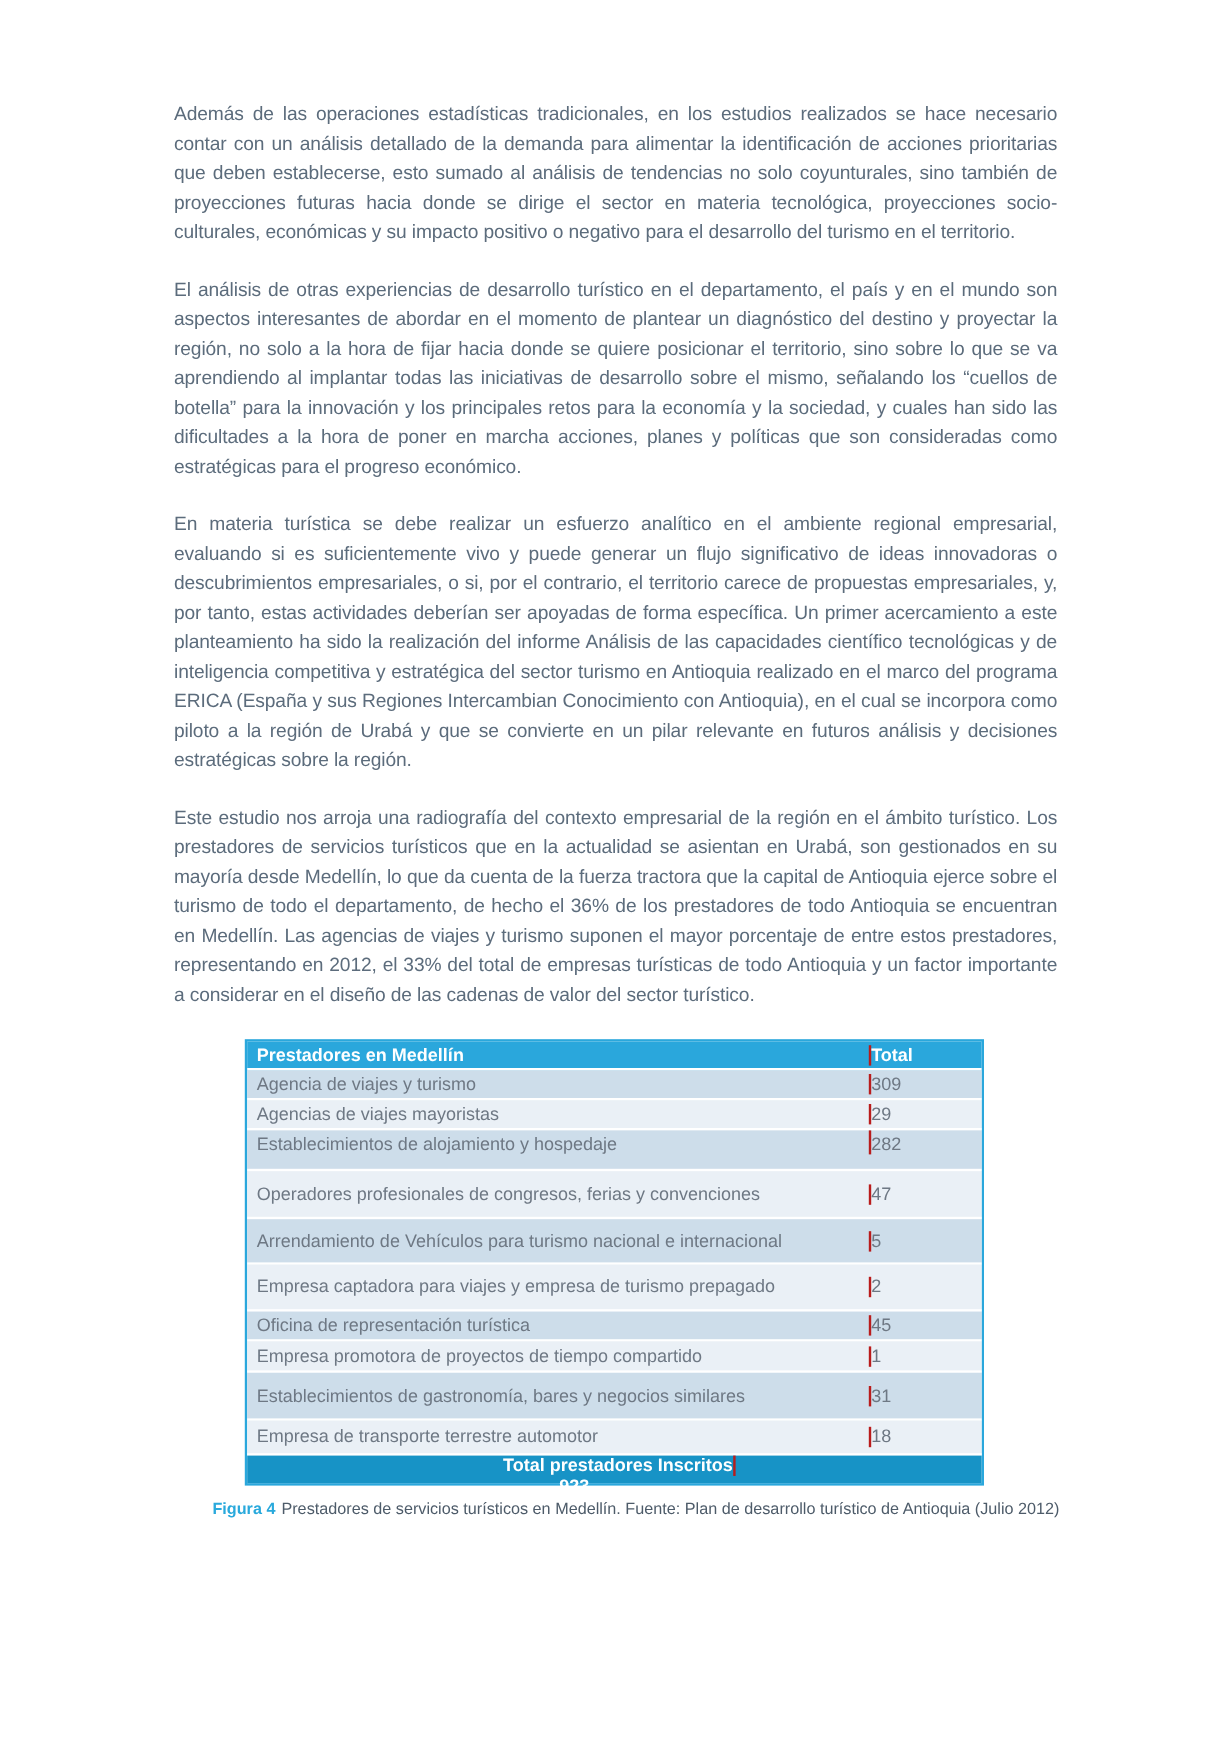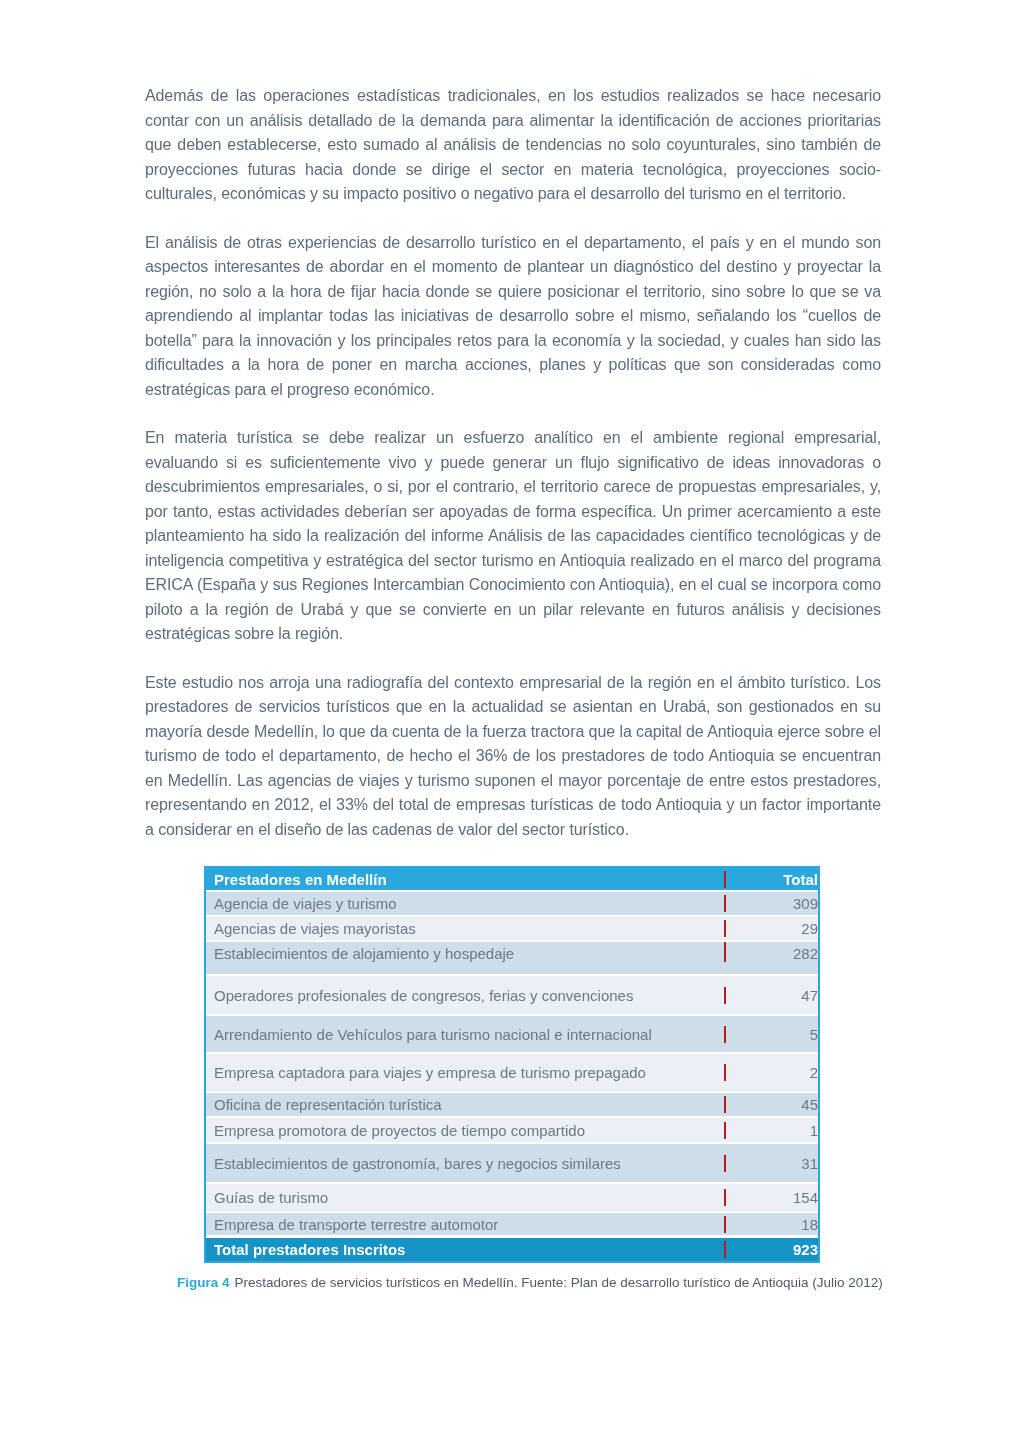--- a/index.html
+++ b/index.html
@@ -46,35 +46,36 @@
   }
   .t-label {
     flex: 1 1 auto;
     padding-left: 8px;
     border-right: 2px solid #b91c1c;
     box-sizing: border-box;
   }
   .t-total {
     width: 92px;
     flex: 0 0 92px;
-    text-align: right;
+    text-align: left;
     box-sizing: border-box;
   }
   .t-head {
     height: 24px;
     background: #2aa7dc;
     color: #ffffff;
     font-weight: bold;
     border-bottom: 2px solid #ffffff;
   }
   .t-foot {
     height: 23px;
     background: #1793c6;
     color: #ffffff;
     font-weight: bold;
+    flex-direction: column;
   }
   .t-body .t-row {
     color: #6e7884;
     border-bottom: 2px solid #ffffff;
   }
   .t-body .t-row:nth-child(odd)  { background: #cdddea; }
   .t-body .t-row:nth-child(even) { background: #eaf0f6; }
   .t-body .t-row:nth-child(1)  { height: 25px; }
   .t-body .t-row:nth-child(2)  { height: 25px; }
   .t-body .t-row:nth-child(3)  { height: 34px; align-items: flex-start; }
@@ -151,24 +152,20 @@
           </div>
           <div class="t-row">
             <div class="t-label">Empresa promotora de proyectos de tiempo compartido</div>
             <div class="t-total">1</div>
           </div>
           <div class="t-row">
             <div class="t-label">Establecimientos de gastronomía, bares y negocios similares</div>
             <div class="t-total">31</div>
           </div>
           <div class="t-row">
-            <div class="t-label">Guías de turismo</div>
-            <div class="t-total">154</div>
-          </div>
-          <div class="t-row">
             <div class="t-label">Empresa de transporte terrestre automotor</div>
             <div class="t-total">18</div>
           </div>
         </div>
 
         <div class="t-foot">
           <div class="t-label">Total prestadores Inscritos</div>
           <div class="t-total">923</div>
         </div>
 

